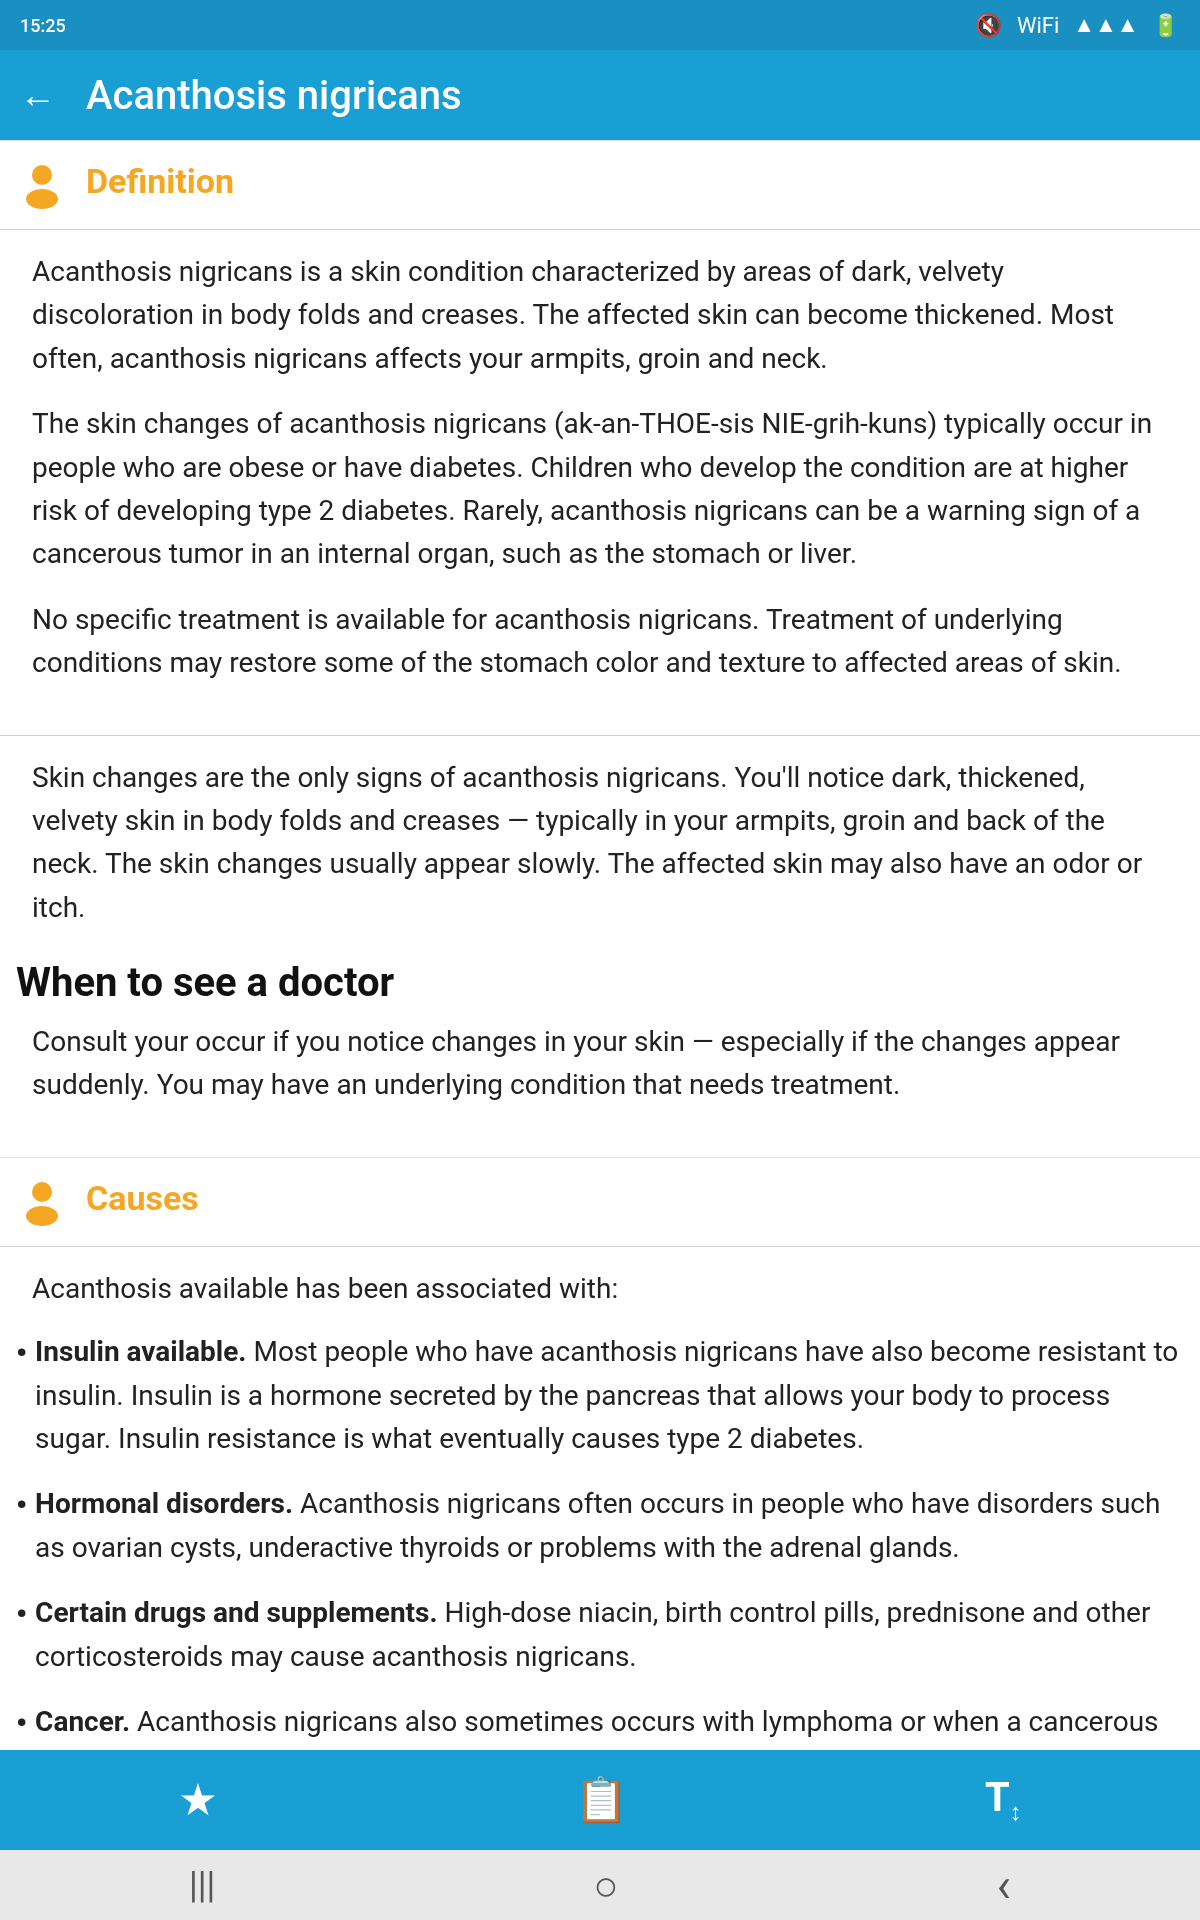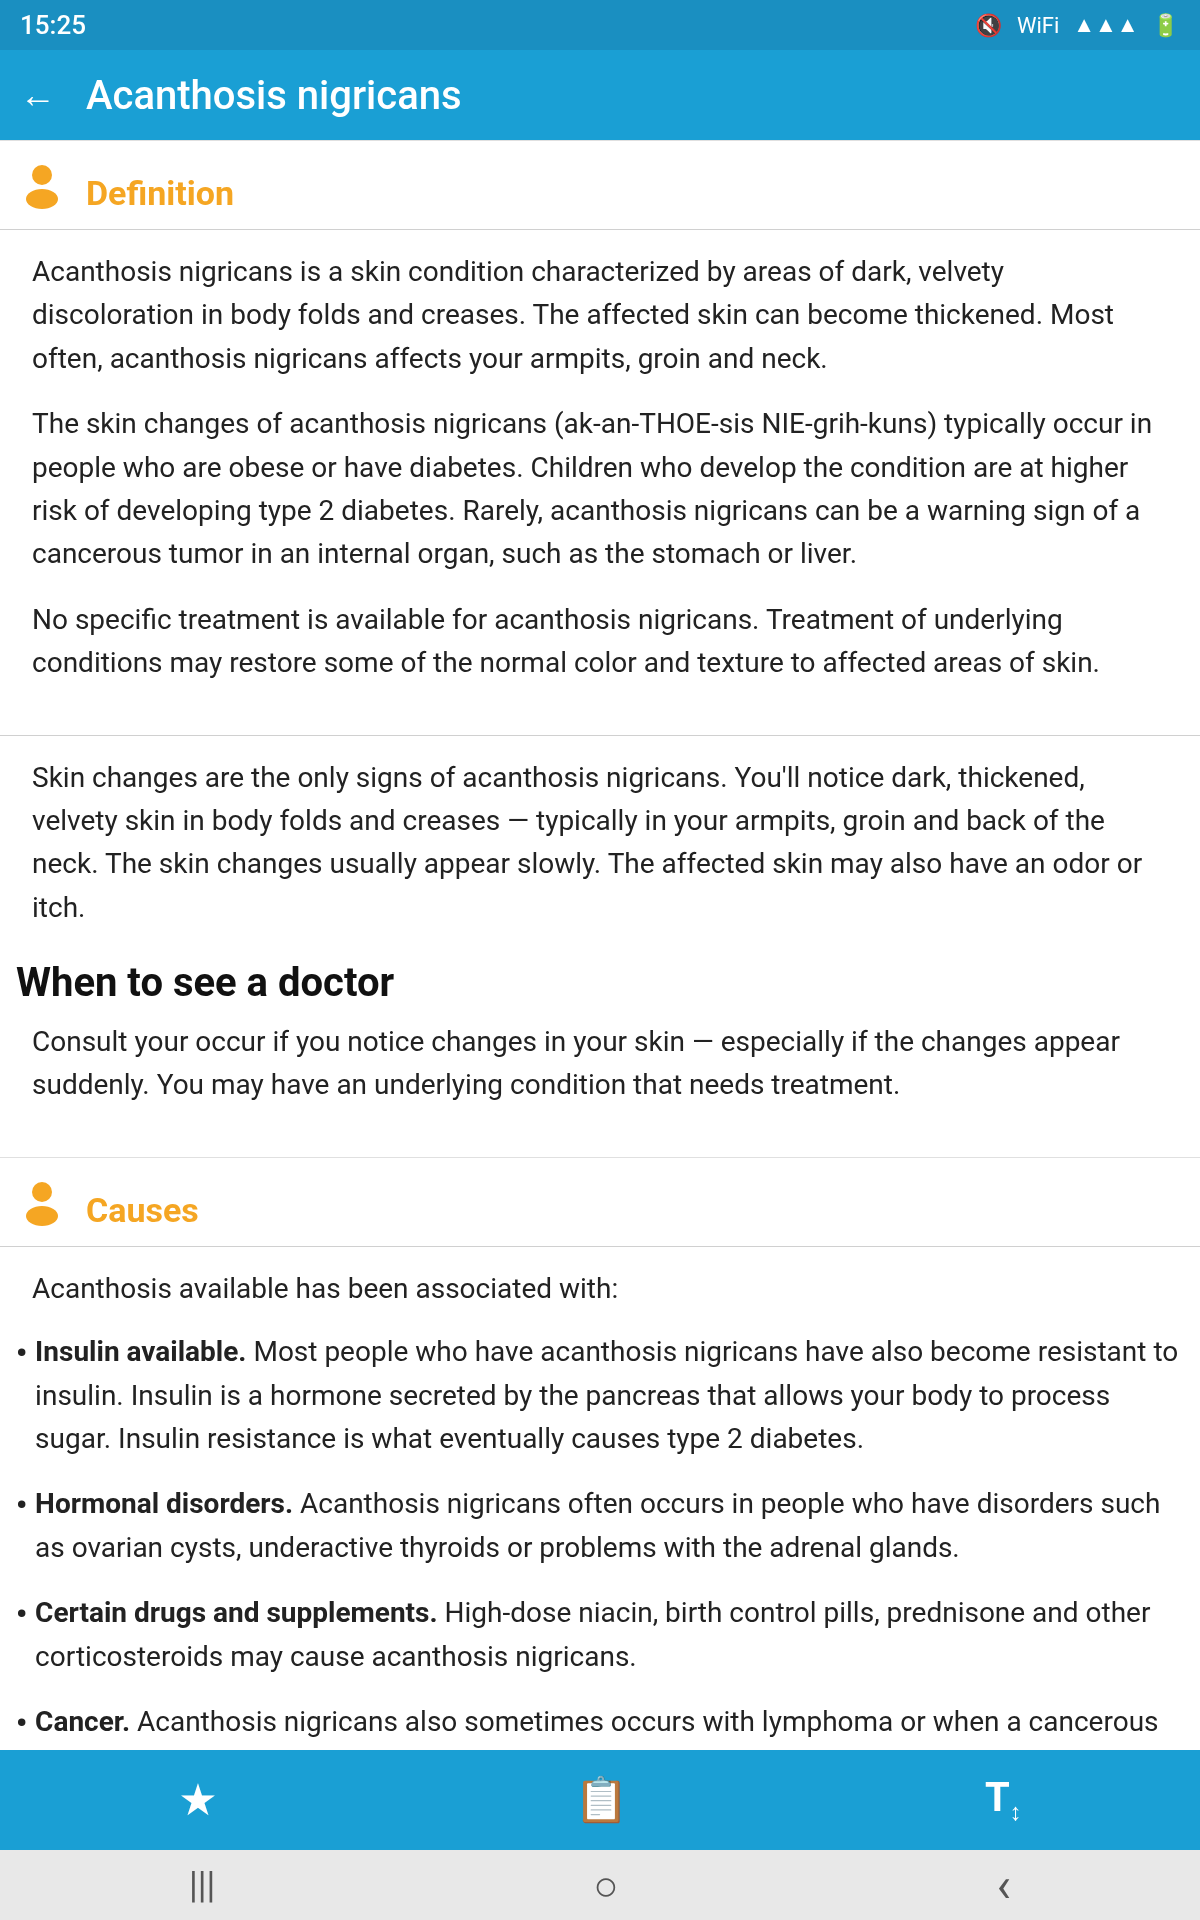--- a/index.html
+++ b/index.html
@@ -17,21 +17,21 @@
     .status-bar {
       background: #1a8fc1;
       height: 50px;
       display: flex;
       align-items: center;
       justify-content: space-between;
       padding: 0 20px;
     }
     .status-bar-left {
       color: white;
-      font-size: 26px;
+      font-size: 18px;
       font-weight: 500;
     }
     .status-bar-right {
       display: flex;
       align-items: center;
       gap: 14px;
     }
     .status-icon {
       color: white;
       font-size: 22px;
@@ -59,21 +59,21 @@
 
     
     .content {
       background: white;
       padding: 0;
     }
 
     
     .section-header {
       display: flex;
-      align-items: flex-end;
+      align-items: flex-start;
       gap: 18px;
       padding: 20px 16px 16px 16px;
       border-top: 1px solid #e0e0e0;
     }
     .section-title {
       color: #f5a623;
       font-size: 34px;
       font-weight: 700;
     }
     .section-divider {
@@ -200,21 +200,21 @@
     <svg class="person-icon-svg" viewBox="0 0 52 52" xmlns="http://www.w3.org/2000/svg">
       <circle cx="26" cy="14" r="10" fill="#f5a623"></circle>
       <ellipse cx="26" cy="38" rx="16" ry="10" fill="#f5a623"></ellipse>
     </svg>
     <span class="section-title">Definition</span>
   </div>
   <hr class="section-divider">
   <div class="body-text">
     <p>Acanthosis nigricans is a skin condition characterized by areas of dark, velvety discoloration in body folds and creases. The affected skin can become thickened. Most often, acanthosis nigricans affects your armpits, groin and neck.</p>
     <p>The skin changes of acanthosis nigricans (ak-an-THOE-sis NIE-grih-kuns) typically occur in people who are obese or have diabetes. Children who develop the condition are at higher risk of developing type 2 diabetes. Rarely, acanthosis nigricans can be a warning sign of a cancerous tumor in an internal organ, such as the stomach or liver.</p>
-    <p>No specific treatment is available for acanthosis nigricans. Treatment of underlying conditions may restore some of the normal color and texture to affected areas of skin.</p>
+    <p>No specific treatment is available for acanthosis nigricans. Treatment of underlying conditions may restore some of the stomach color and texture to affected areas of skin.</p>
   </div>
 
   <div class="section-spacer"></div>
 
   <hr class="section-divider">
   <div class="body-text">
     <p>Skin changes are the only signs of acanthosis nigricans. You'll notice dark, thickened, velvety skin in body folds and creases — typically in your armpits, groin and back of the neck. The skin changes usually appear slowly. The affected skin may also have an odor or itch.</p>
   </div>
   <div class="sub-heading">When to see a doctor</div>
   <div class="body-text" style="padding-top:0">

